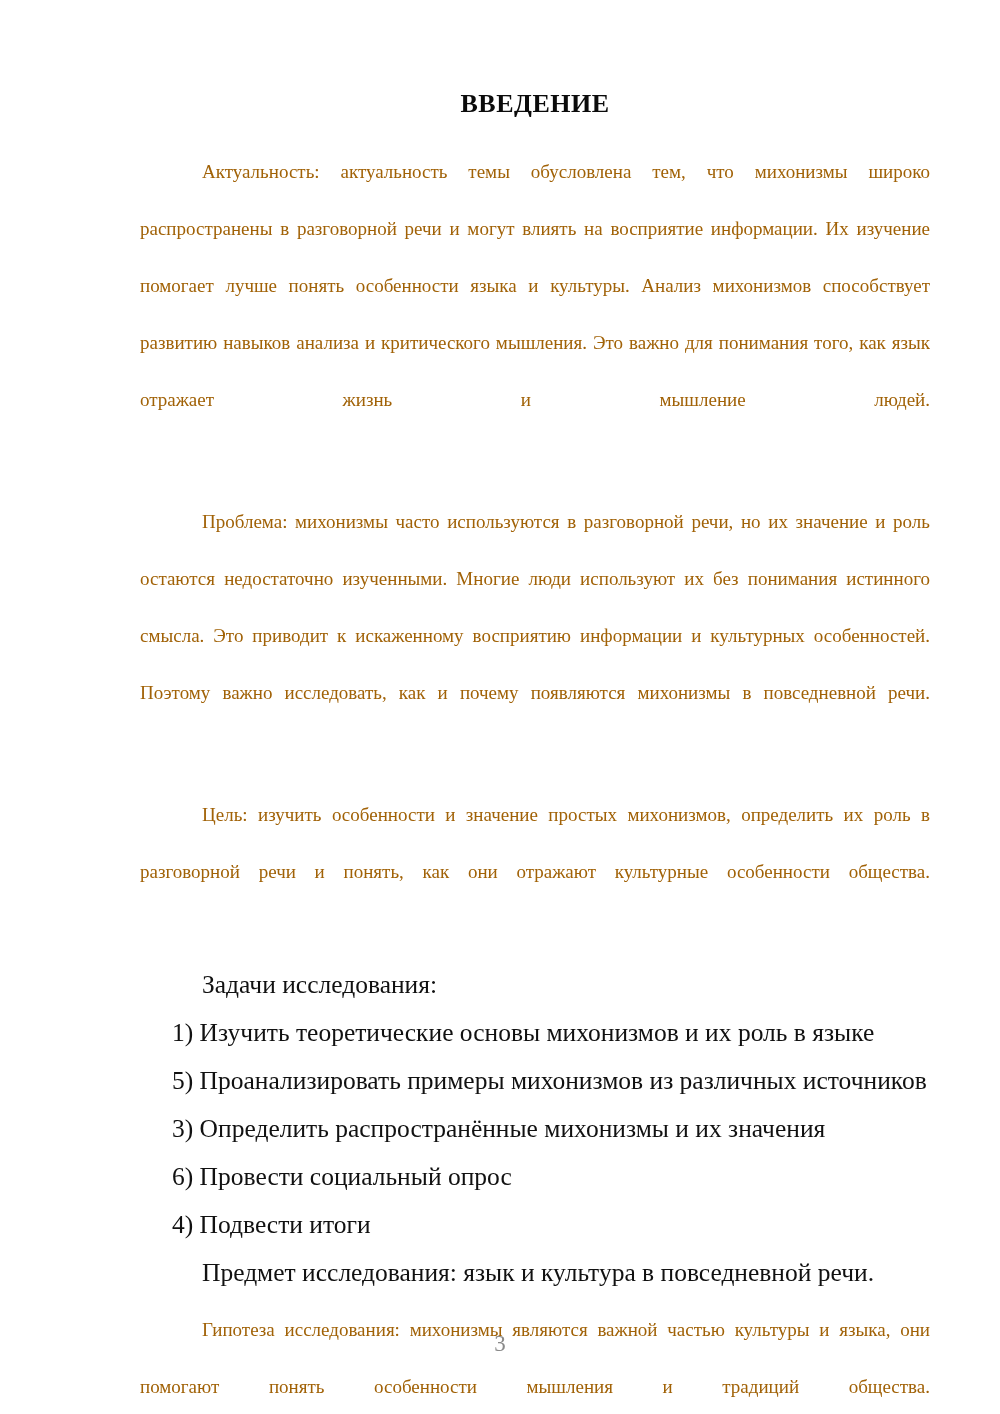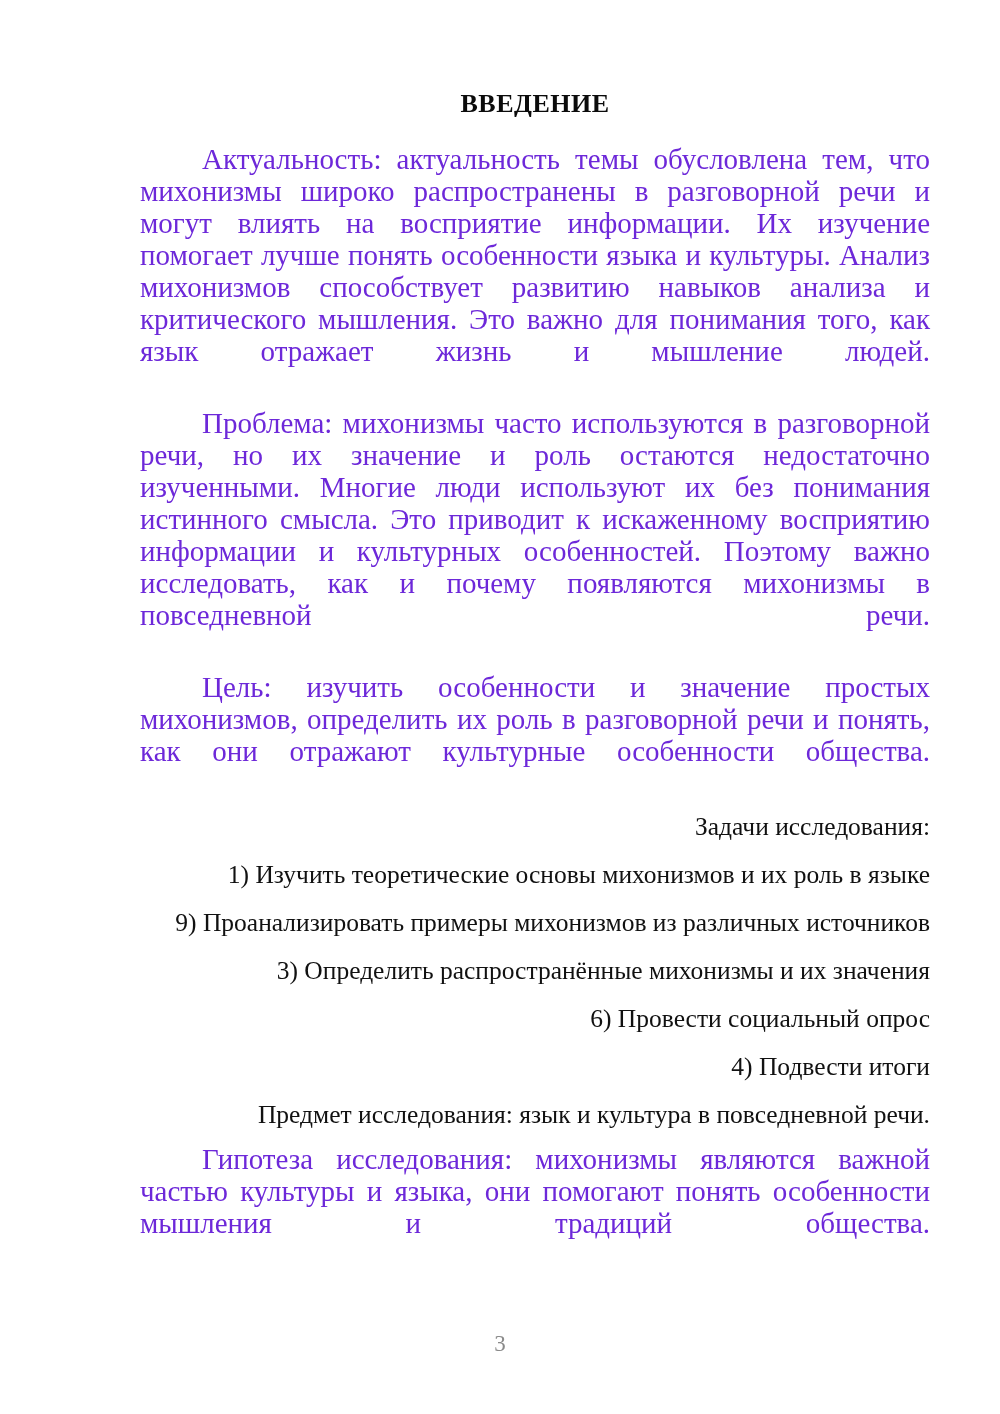--- a/index.html
+++ b/index.html
@@ -37,56 +37,56 @@
     font-size: 26px;
     font-weight: bold;
     text-align: center;
     letter-spacing: 0.5px;
     margin: 0 0 22px 0;
     line-height: 1.25;
     color: #0b0b0b;
   }
 
   .para {
-    font-size: 29px;
-    line-height: 32px;
+    font-size: 19px;
+    line-height: 57px;
     text-align: justify;
     text-justify: inter-word;
     text-indent: 62px;
     margin: 0 0 8px 0;
-    color: #6d28d9;
+    color: #a16207;
     hyphens: none;
   }
 
   
   .para::after {
     content: "";
     display: inline-block;
     width: 100%;
   }
 
   .para-short {
     font-size: 25.5px;
     line-height: 40px;
-    text-align: right;
+    text-align: left;
     text-indent: 62px;
     margin: 0 0 8px 0;
     color: #111111;
   }
 
   .list {
     list-style: none;
     margin: 0 0 8px 0;
     padding: 0;
   }
 
   .list-item {
     font-size: 25.5px;
     line-height: 40px;
-    text-align: right;
+    text-align: left;
     margin: 0 0 8px 0;
     padding-left: 32px;
     text-indent: 0;
     color: #111111;
     white-space: nowrap;
   }
 
   .page-number {
     position: absolute;
     left: 0;
@@ -111,21 +111,21 @@
     <p class="para">Актуальность: актуальность темы обусловлена тем, что михонизмы широко распространены в разговорной речи и могут влиять на восприятие информации. Их изучение помогает лучше понять особенности языка и культуры. Анализ михонизмов способствует развитию навыков анализа и критического мышления. Это важно для понимания того, как язык отражает жизнь и мышление людей.</p>
 
     <p class="para">Проблема: михонизмы часто используются в разговорной речи, но их значение и роль остаются недостаточно изученными. Многие люди используют их без понимания истинного смысла. Это приводит к искаженному восприятию информации и культурных особенностей. Поэтому важно исследовать, как и почему появляются михонизмы в повседневной речи.</p>
 
     <p class="para">Цель: изучить особенности и значение простых михонизмов, определить их роль в разговорной речи и понять, как они отражают культурные особенности общества.</p>
 
     <p class="para-short">Задачи исследования:</p>
 
     <ul class="list">
       <li class="list-item">1) Изучить теоретические основы михонизмов и их роль в языке</li>
-      <li class="list-item">9) Проанализировать примеры михонизмов из различных источников</li>
+      <li class="list-item">5) Проанализировать примеры михонизмов из различных источников</li>
       <li class="list-item">3) Определить распространённые михонизмы и их значения</li>
       <li class="list-item">6) Провести социальный опрос</li>
       <li class="list-item">4) Подвести итоги</li>
     </ul>
 
 
     <p class="para-short">Предмет исследования: язык и культура в повседневной речи.</p>
 
     <p class="para">Гипотеза исследования: михонизмы являются важной частью культуры и языка, они помогают понять особенности мышления и традиций общества.</p>
 

